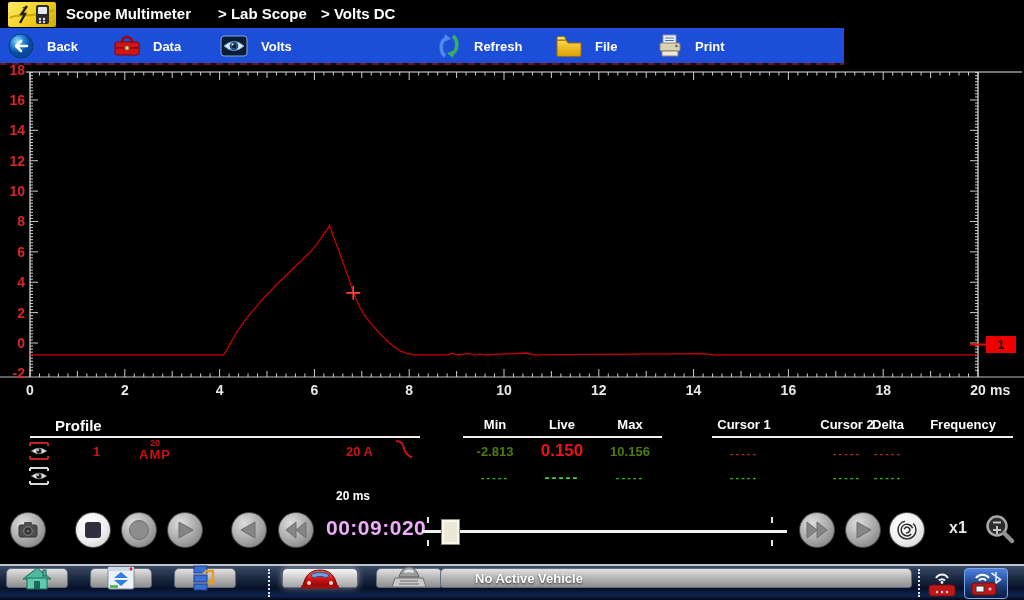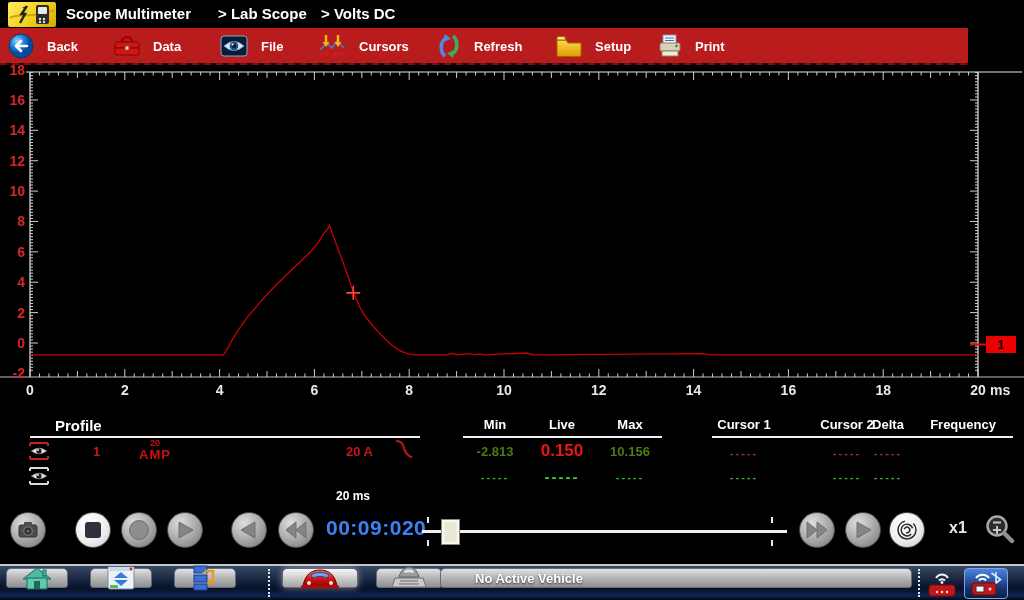--- a/index.html
+++ b/index.html
@@ -5,21 +5,21 @@
   html,body{margin:0;padding:0;background:#000;}
   .screen{position:relative;width:1024px;height:600px;background:#000;overflow:hidden;
           font-family:"Liberation Sans",sans-serif;}
   
   .titlebar{position:absolute;top:0;left:0;width:1024px;height:28px;background:#000;}
   .app-icon{position:absolute;left:8px;top:2px;width:48px;height:25px;border-radius:2px;
             background:linear-gradient(135deg,#ffec6a 0%,#f2cf1c 55%,#cfa900 100%);}
   .crumb{position:absolute;top:5px;color:#fff;font-size:15px;font-weight:bold;white-space:nowrap;}
   .c0{left:66px;text-align:center;} .c1{left:218px;} .c2{left:321px;}
   
-  .toolbar{position:absolute;top:28px;left:0;width:968px;height:37px;background:#b91c1c;}
+  .toolbar{position:absolute;top:28px;left:0;width:844px;height:37px;background:#1d4ed8;}
   .toolbar::after{content:"";position:absolute;left:0;right:0;bottom:0;height:2px;
             background:repeating-linear-gradient(90deg,#6e1212 0 7px,#200404 7px 12px);}
   .tb-item{position:absolute;top:4px;height:28px;display:flex;align-items:center;gap:13px;cursor:pointer;}
   .tb-label{color:#fff;font-size:13px;font-weight:bold;white-space:nowrap;}
   .tb-i0{left:8px;}.tb-i1{left:114px;}.tb-i2{left:220px;}.tb-i3{left:318px;}
   .tb-i4{left:437px;}.tb-i5{left:556px;}.tb-i6{left:658px;}
   
   .chart{position:absolute;top:65px;left:0;width:1024px;height:340px;background:#000;}
   
   .profile{position:absolute;top:405px;left:0;width:1024px;height:100px;background:#000;}
@@ -45,21 +45,21 @@
   .probe-curve{position:absolute;left:394px;top:33px;}
   
   .playback{position:absolute;top:505px;left:0;width:1024px;height:59px;background:#000;}
   .sweep{position:absolute;left:336px;top:-16px;color:#fff;font-size:12px;font-weight:bold;}
   .pb-btn{position:absolute;top:7px;width:36px;height:36px;border-radius:50%;cursor:pointer;
           background:radial-gradient(circle at 35% 30%,#dedede 0%,#a0a0a0 60%,#727272 100%);
           border:1px solid #4a4a4a;box-sizing:border-box;display:flex;align-items:center;justify-content:center;}
   .pb-white{background:radial-gradient(circle at 35% 30%,#ffffff 0%,#eeeeee 55%,#c8c8c8 100%);}
   .b-cam{left:10px;}.b-stop{left:75px;}.b-rec{left:121px;}.b-play{left:167px;}
   .b-prev{left:231px;}.b-rew{left:278px;}.b-ffw{left:799px;}.b-fwd{left:845px;}.b-fp{left:889px;}
-  .time{position:absolute;left:326px;top:11px;color:#3b82f6;font-size:21px;font-weight:bold;letter-spacing:0.5px;}
+  .time{position:absolute;left:326px;top:11px;color:#f0abfc;font-size:21px;font-weight:bold;letter-spacing:0.5px;}
   .slider{position:absolute;left:422px;top:0;width:370px;height:50px;}
   .track{position:absolute;left:0px;top:25px;width:365px;height:3px;background:#f0f0f0;}
   .s-tick{position:absolute;width:2px;height:6px;background:#e8e8e8;}
   .st1{left:5px;top:12px;}.st2{left:5px;top:35px;}.st3{left:349px;top:12px;}.st4{left:349px;top:35px;}
   .thumb{position:absolute;left:19px;top:14px;width:17px;height:24px;background:#ece8d8;
          border:1px solid #8a8878;box-shadow:inset 0 0 0 2px #fbf9ef;cursor:pointer;}
   .xzoom{position:absolute;left:949px;top:14px;color:#e8e8e8;font-size:16px;font-weight:bold;}
   .b-mag{left:982px;background:none;border:none;}
   
   .taskbar{position:absolute;top:564px;left:0;width:1024px;height:36px;border-top:2px solid #c2c6cc;box-sizing:border-box;
@@ -128,31 +128,21 @@
       <span class="tb-label">Data</span>
     </div>
     <div class="tb-item tb-i2">
       <svg width="28" height="24">
         <rect x="1" y="2" width="26" height="20" rx="3" fill="#081c33" stroke="#7fa9d8"></rect>
         <path d="M4 12 Q14 3 24 12 Q14 21 4 12 Z" fill="#dfeaf7" stroke="#6f9fce"></path>
         <circle cx="14" cy="12" r="4.4" fill="#1e4f8c"></circle>
         <circle cx="14" cy="12" r="2" fill="#0a1626"></circle>
         <circle cx="12.6" cy="10.6" r="1" fill="#fff"></circle>
       </svg>
-      <span class="tb-label">File</span>
-    </div>
-    <div class="tb-item tb-i3">
-      <svg width="28" height="26">
-        <path d="M2 17 L9 10 L14 15 L19 8 L26 15" stroke="#3f7fd0" stroke-width="1.6" fill="none"></path>
-        <path d="M8 2 v8 M20 2 v8" stroke="#f5b90a" stroke-width="2.4"></path>
-        <path d="M8 14 l-3.4 -5 h6.8 z" fill="#f5b90a"></path>
-        <path d="M20 14 l-3.4 -5 h6.8 z" fill="#f5b90a"></path>
-        <path d="M2 21 h8 M16 21 h8" stroke="#cf2020" stroke-width="2.4" stroke-dasharray="3 2"></path>
-      </svg>
-      <span class="tb-label">Cursors</span>
+      <span class="tb-label">Volts</span>
     </div>
     <div class="tb-item tb-i4">
       <svg width="24" height="26">
         <path d="M8 23 C3 19 3 9 8 6" stroke="#4a8ae8" stroke-width="3.6" fill="none"></path>
         <path d="M8 1 l6 5 -8 3 z" fill="#4a8ae8"></path>
         <path d="M16 3 C21 7 21 17 16 20" stroke="#35b060" stroke-width="3.6" fill="none"></path>
         <path d="M16 25 l-6 -5 8 -3 z" fill="#35b060"></path>
       </svg>
       <span class="tb-label">Refresh</span>
     </div>
@@ -160,21 +150,21 @@
       <svg width="26" height="22">
         <defs>
             <linearGradient id="gFold" x1="0" y1="0" x2="0" y2="1">
               <stop offset="0%" stop-color="#ffd84d"></stop>
               <stop offset="100%" stop-color="#dd9d00"></stop>
             </linearGradient>
           </defs>
         <path d="M1 5 h9 l2 3 h13 v12 a1.5 1.5 0 0 1 -1.5 1.5 h-21 A1.5 1.5 0 0 1 1 20 Z" fill="url(#gFold)" stroke="#9a6c00"></path>
         <path d="M1 5 v-2 a1.5 1.5 0 0 1 1.5 -1.5 h6 L10 5 Z" fill="#ffe27a" stroke="#9a6c00"></path>
       </svg>
-      <span class="tb-label">Setup</span>
+      <span class="tb-label">File</span>
     </div>
     <div class="tb-item tb-i6">
       <svg width="24" height="24">
         <rect x="5" y="1" width="13" height="9" fill="#eef3fa" stroke="#8a94a8"></rect>
         <path d="M7 4 h9 M7 6.5 h9" stroke="#4a6fb0" stroke-width="1"></path>
         <rect x="2" y="9" width="20" height="8" rx="1.5" fill="#d8d2b4" stroke="#8a8468"></rect>
         <rect x="4" y="17" width="16" height="5" fill="#efeada" stroke="#8a8468"></rect>
         <circle cx="18.5" cy="12" r="1.2" fill="#5a5a4a"></circle>
       </svg>
       <span class="tb-label">Print</span>

